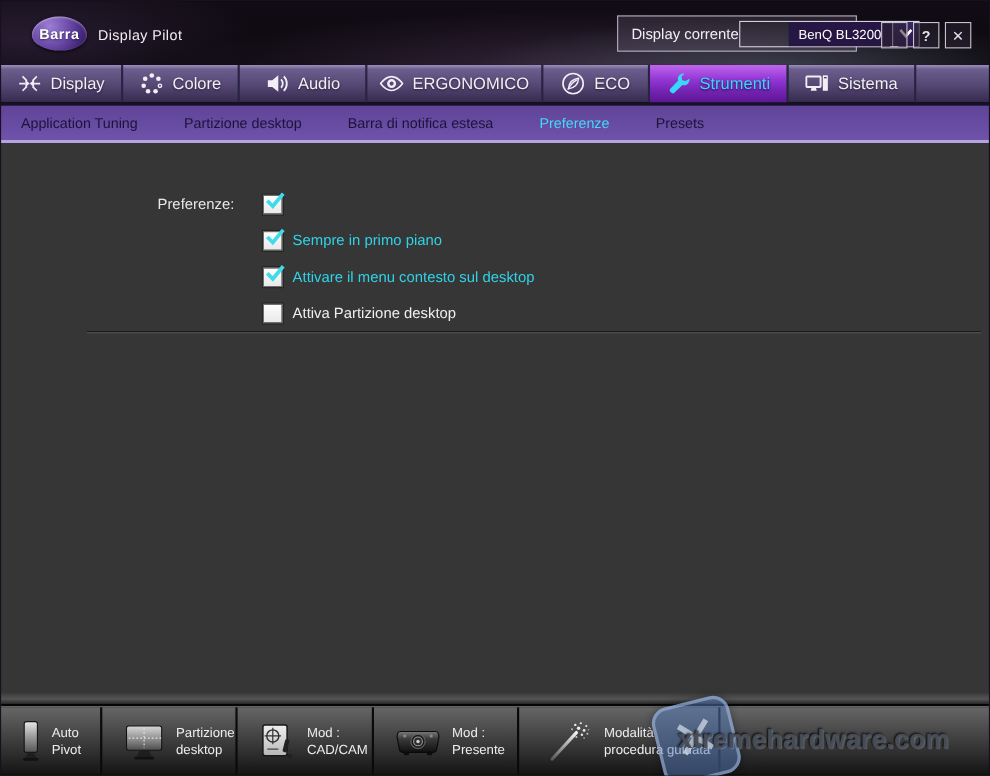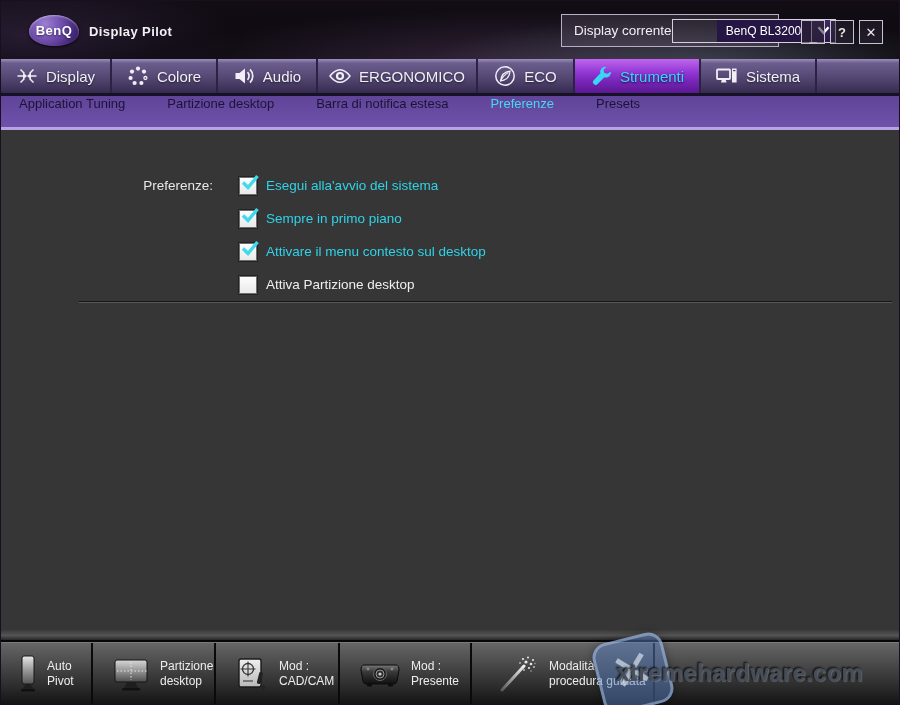--- a/index.html
+++ b/index.html
@@ -21,21 +21,21 @@
       linear-gradient(#120d15, #0b080d);
   }
   .benq-logo {
     position:absolute; left:28px; top:14px; width:50px; height:31px;
     border-radius:50% 50% 48% 52% / 55% 55% 45% 45%;
     background:radial-gradient(circle at 32% 28%, #9b7fd2, #6b4aa8 45%, #45287c 75%, #2e1758);
     box-shadow:inset 0 1px 2px rgba(255,255,255,0.45), 0 1px 3px rgba(0,0,0,0.8);
     display:flex; align-items:center; justify-content:center;
   }
   .benq-logo span { color:#fff; font-size:13px; font-weight:bold; letter-spacing:0.5px; text-shadow:0 1px 2px rgba(0,0,0,0.5); }
-  .app-title { position:absolute; left:88px; top:23px; color:#f2f0f4; font-size:13px; letter-spacing:0.4px;font-weight:bold; }
+  .app-title { position:absolute; left:88px; top:23px; color:#f2f0f4; font-size:13px; letter-spacing:0.4px; }
 
   .display-current {
     position:absolute; left:560px; top:13px; width:218px; height:33px;
     border:1px solid #b6aec2; background:rgba(130,118,145,0.22);
     display:flex; align-items:center; padding:0 8px 0 12px;
   }
   .display-current-label { color:#f2eef6; font-size:13.5px; white-space:nowrap; }
   .select { display:flex; margin-left:auto; border:1px solid #d6d0e0; height:24px; }
   .select-value {
     width:94px; background:#261643; color:#fff; font-size:12px;
@@ -57,34 +57,34 @@
   .tabbar {
     height:37px; flex:0 0 37px; display:flex;
     background:linear-gradient(#9c90ba, #6b5e8e 12%, #544772 55%, #3d3158 90%, #352a4e);
     border-bottom:3px solid #171126;
   }
   .tab {
     display:flex; align-items:center; justify-content:center; gap:8px;
     border-right:2px solid #2b2344; color:#f1eef6; cursor:default;
   }
   .tab:nth-child(1){ width:111px; } .tab:nth-child(2){ width:106px; }
-  .tab:nth-child(3){ width:100px; } .tab:nth-child(4){ width:160px; }
+  .tab:nth-child(3){ width:116px; } .tab:nth-child(4){ width:160px; }
   .tab:nth-child(5){ width:97px;  } .tab:nth-child(6){ width:126px; }
   .tab:nth-child(7){ width:116px; }
   .tab-label { font-size:15px; text-shadow:0 1px 2px rgba(0,0,0,0.55); }
   .tab[data-active="true"] {
     background:linear-gradient(#c066ee, #9136d4 40%, #7423b2 70%, #5c1894);
     color:#38d7f7;
   }
   .tab[data-active="true"] .tab-label { color:#38d7f7; text-shadow:0 1px 2px rgba(10,0,40,0.8); }
   .tab-icon { display:flex; }
 
   
   .subtabbar {
-    height:34px; flex:0 0 34px; display:flex; align-items:flex-start; gap:42px;
+    height:34px; flex:0 0 34px; display:flex; align-items:center; gap:42px;
     padding-left:18px;
     background:linear-gradient(#5f4498, #6f52ab);
     border-bottom:3px solid #b7a2e3;
   }
   .subtab { font-size:13px; color:#1d1338; white-space:nowrap; }
   .subtab[data-active="true"] { color:#44d8f6; }
 
   
   .content { flex:1 1 auto; background:#363636; display:flex; flex-direction:column; overflow:hidden; }
   .prefs-block { padding-top:39px; }
@@ -154,21 +154,21 @@
     text-shadow:1px 1px 1px rgba(170,180,195,0.35), -1px -1px 2px rgba(0,0,0,0.85);
   }
 </style>
 </head>
 <body>
 
 <div id="app">
 
   <div class="titlebar">
     <div class="benq-logo">
-      <span>BenQ</span>
+      <span>Barra</span>
     </div>
     <div class="app-title">Display Pilot</div>
 
     <div class="display-current">
       <span class="display-current-label">Display corrente</span>
       <div class="select">
         <div class="select-value">BenQ BL3200</div>
         <div class="select-arrow">
           <svg width="13" height="9" viewBox="0 0 13 9">
               <path d="M1.5 1.2L6.5 7l5-5.8" stroke="#ffffff" stroke-width="2.4" fill="none"></path>
@@ -280,21 +280,20 @@
   <div class="content">
     <div class="prefs-block">
 
       <div class="cbrow" data-checked="true">
         <div class="row-label-col">Preferenze:</div>
         <div class="checkbox">
           <span class="checkmark"><svg width="22" height="20" viewBox="0 0 22 20">
                 <path d="M4 10.5l5 5L18.5 4" stroke="#3fdbeb" stroke-width="3.4" fill="none"></path>
               </svg></span>
         </div>
-        <span class="cb-label">Esegui alla'avvio del sistema</span>
       </div>
 
       <div class="cbrow" data-checked="true">
         <div class="row-label-col"></div>
         <div class="checkbox">
           <span class="checkmark"><svg width="22" height="20" viewBox="0 0 22 20">
                 <path d="M4 10.5l5 5L18.5 4" stroke="#3fdbeb" stroke-width="3.4" fill="none"></path>
               </svg></span>
         </div>
         <span class="cb-label">Sempre in primo piano</span>

